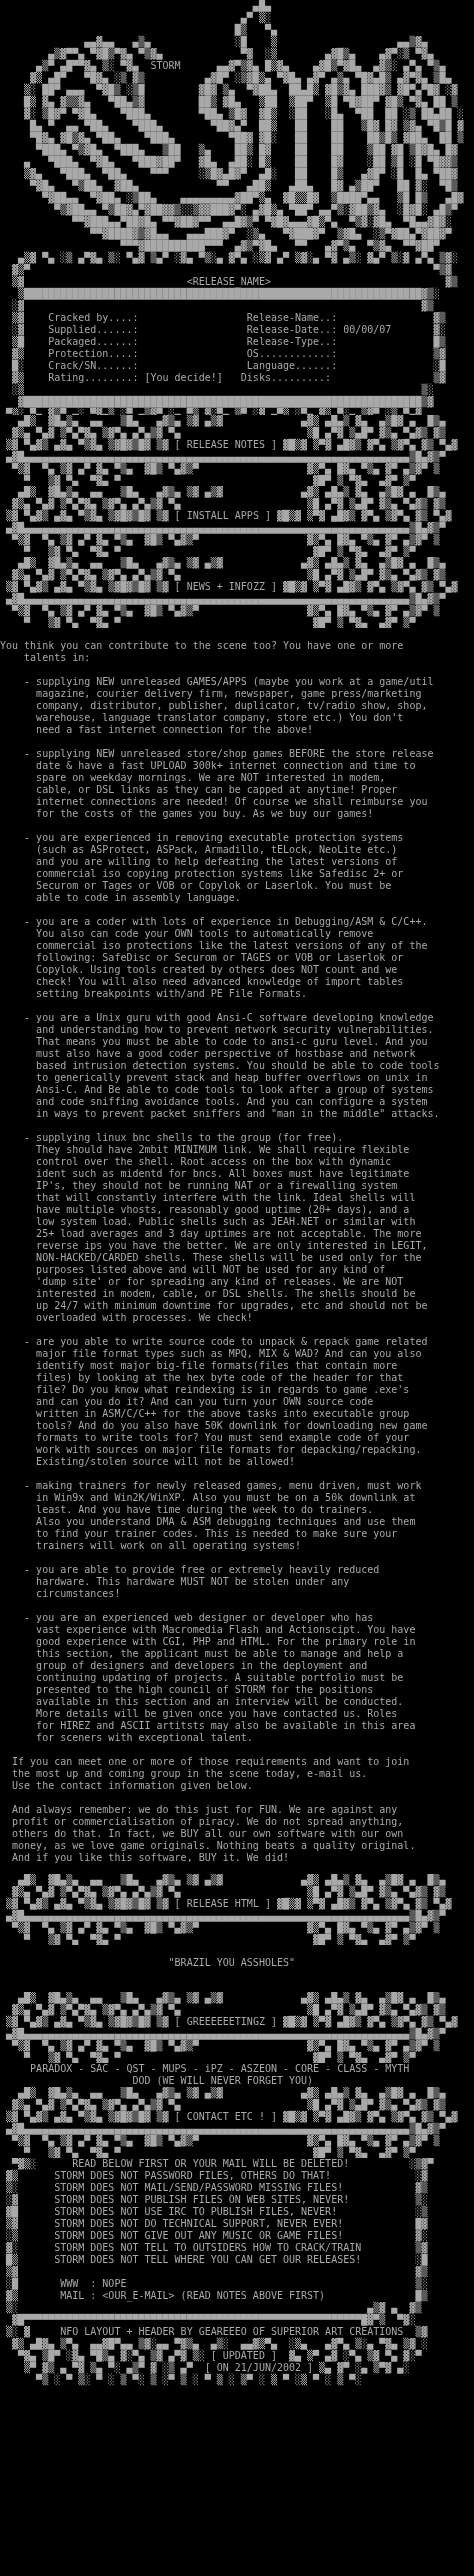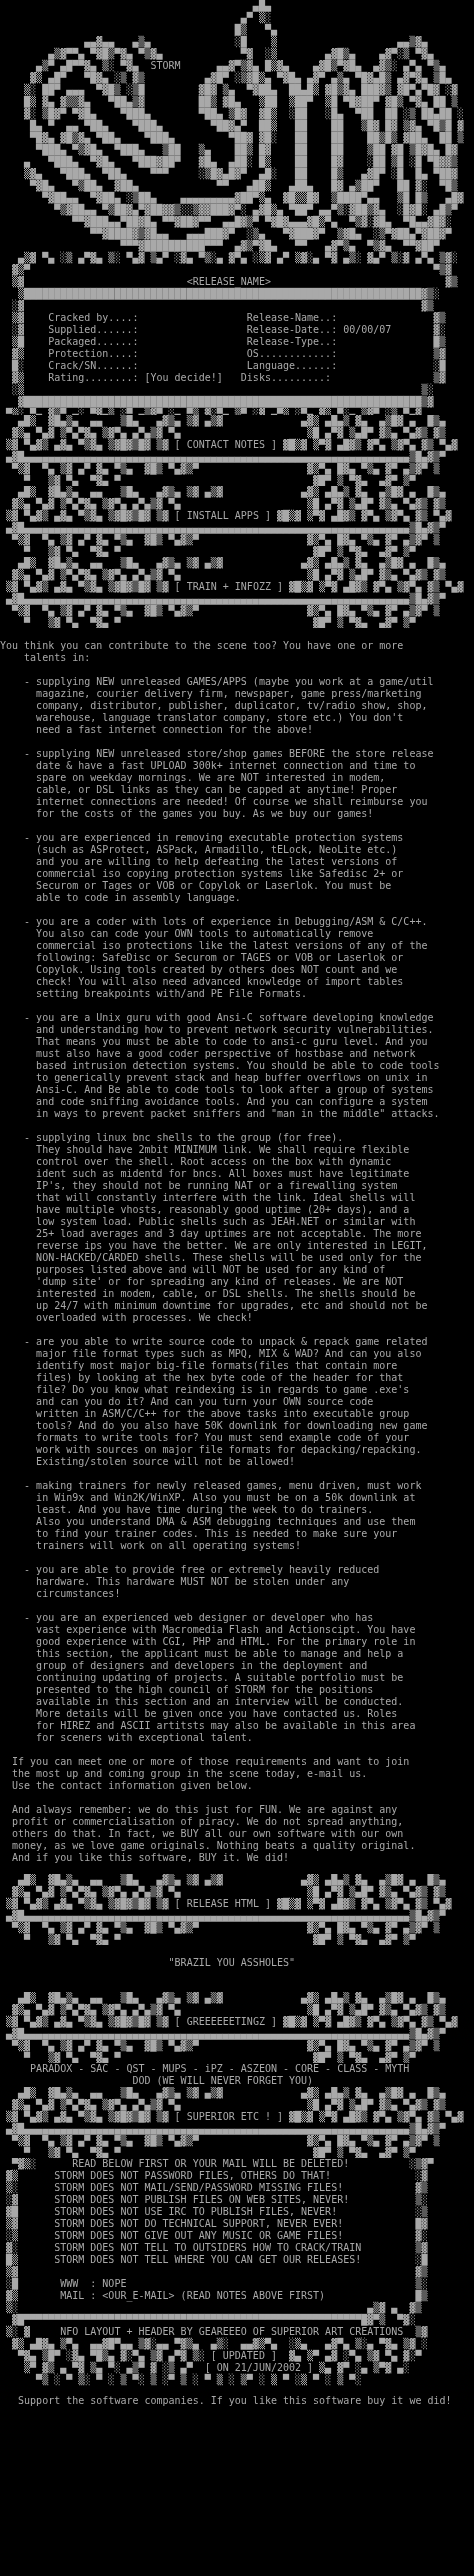--- a/index.html
+++ b/index.html
@@ -51,33 +51,33 @@
   ▒█    Packaged......:                  Release-Type..:                █▒
   ▓▒    Protection....:                  OS............:                ▒▓
   █░    Crack/SN......:                  Language......:                ░█
   ▓▒    Rating........: [You decide!]   Disks.........:                 ▒▓</span>
 <span>  ░▒                                                                  ▒░
    ▓██████████████████████████████████████████████████████████████████▒▓
  ▀▒░ ▀▄ ▓▒▀ ▄░ ▀▓▄▒ ░▀ ▄▒▓▀ ░▄ ▀▒ ▓░▀▄ ▒▀ ░▓ ▄▀▒ ░▀▄ ▓▒ ▀░▄ ▒▓▀ ░▒ ▀▄▓</span>
 </pre>
 <pre class="art h6"><span>   ▄█▒  ▓█▄▒▄  ▄▄   ▒█▄   ▄▓▒▄ ▒▓ ▄▒▓             ▄▓▒ ▄█▄▒ ▓▄  ▄▒█▓ ▄  █▒▄
   ▓▒▄ ▀▄▓ ▒▀▄▀▓▄ ▒▓▀▄ ▄▀▄▒▓ ▀▄                     ▒█ ▄▀▓ ▒▄█▀ ▓▒▄ ▀▄▓▒ ▓▒
- ▒▓ ▀▄▓▒ ▄▓▄ ▀▒▓▄ ▒▓█▓▒█▓ ▒▓ </span><span>[ CONTACT NOTES ]</span><span> ▓█▒▓ ▒▀▓ ▄█▓▒ ▓▀▄ ▒▓▀▄ ▓▒ ▀▄▓
+ ▒▓ ▀▄▓▒ ▄▓▄ ▀▒▓▄ ▒▓█▓▒█▓ ▒▓ </span><span>[ RELEASE NOTES ]</span><span> ▓█▒▓ ▒▀▓ ▄█▓▒ ▓▀▄ ▒▓▀▄ ▓▒ ▀▄▓
  ▄▓█▄▄▄▄▄▄▄▄▄▄▄▄▄▄▄▄▄▄▄▄▄▄▄▄▄▄▄▄▄▄▄▄▄▄▄▄▄▄▄▄▄▄▄▄▄▄▄▄▄▄▄▄▄▄▄▄▄▄▄▄▄▄▄▄▒█▄▓▒▀
   ▀▒▓  ▀▄ ▒▓ ▄▀ ▓▄ ▀▒▄  ▓█▒ ▀▄▓▒▀                  ▓▒▀▄ █▓▄ ▀▒▄ ▓▀ ▄▒▓▀ ▒
     ▀   ▒▓ ▀▄  ▀▓▄ ▀                                ▓█▀ ▒ ▀▓▄  ▄▓▀ ▒▀</span></pre>
 <pre class="art h6"><span>   ▄█▒  ▓█▄▒▄  ▄▄   ▒█▄   ▄▓▒▄ ▒▓ ▄▒▓             ▄▓▒ ▄█▄▒ ▓▄  ▄▒█▓ ▄  █▒▄
   ▓▒▄ ▀▄▓ ▒▀▄▀▓▄ ▒▓▀▄ ▄▀▄▒▓ ▀▄                     ▒█ ▄▀▓ ▒▄█▀ ▓▒▄ ▀▄▓▒ ▓▒
  ▒▓ ▀▄▓▒ ▄▓▄ ▀▒▓▄ ▒▓█▓▒█▓ ▒▓ </span><span>[ INSTALL APPS ]</span><span> ▓█▒▓ ▒▀▓ ▄█▓▒ ▓▀▄ ▒▓▀▄ ▓▒ ▀▄▓
  ▄▓█▄▄▄▄▄▄▄▄▄▄▄▄▄▄▄▄▄▄▄▄▄▄▄▄▄▄▄▄▄▄▄▄▄▄▄▄▄▄▄▄▄▄▄▄▄▄▄▄▄▄▄▄▄▄▄▄▄▄▄▄▄▄▄▄▒█▄▓▒▀
   ▀▒▓  ▀▄ ▒▓ ▄▀ ▓▄ ▀▒▄  ▓█▒ ▀▄▓▒▀                  ▓▒▀▄ █▓▄ ▀▒▄ ▓▀ ▄▒▓▀ ▒
     ▀   ▒▓ ▀▄  ▀▓▄ ▀                                ▓█▀ ▒ ▀▓▄  ▄▓▀ ▒▀</span></pre>
 <pre class="art h6"><span>   ▄█▒  ▓█▄▒▄  ▄▄   ▒█▄   ▄▓▒▄ ▒▓ ▄▒▓             ▄▓▒ ▄█▄▒ ▓▄  ▄▒█▓ ▄  █▒▄
   ▓▒▄ ▀▄▓ ▒▀▄▀▓▄ ▒▓▀▄ ▄▀▄▒▓ ▀▄                     ▒█ ▄▀▓ ▒▄█▀ ▓▒▄ ▀▄▓▒ ▓▒
- ▒▓ ▀▄▓▒ ▄▓▄ ▀▒▓▄ ▒▓█▓▒█▓ ▒▓ </span><span>[ TRAIN + INFOZZ ]</span><span> ▓█▒▓ ▒▀▓ ▄█▓▒ ▓▀▄ ▒▓▀▄ ▓▒ ▀▄▓
+ ▒▓ ▀▄▓▒ ▄▓▄ ▀▒▓▄ ▒▓█▓▒█▓ ▒▓ </span><span>[ NEWS + INFOZZ ]</span><span> ▓█▒▓ ▒▀▓ ▄█▓▒ ▓▀▄ ▒▓▀▄ ▓▒ ▀▄▓
  ▄▓█▄▄▄▄▄▄▄▄▄▄▄▄▄▄▄▄▄▄▄▄▄▄▄▄▄▄▄▄▄▄▄▄▄▄▄▄▄▄▄▄▄▄▄▄▄▄▄▄▄▄▄▄▄▄▄▄▄▄▄▄▄▄▄▄▒█▄▓▒▀
   ▀▒▓  ▀▄ ▒▓ ▄▀ ▓▄ ▀▒▄  ▓█▒ ▀▄▓▒▀                  ▓▒▀▄ █▓▄ ▀▒▄ ▓▀ ▄▒▓▀ ▒
     ▀   ▒▓ ▀▄  ▀▓▄ ▀                                ▓█▀ ▒ ▀▓▄  ▄▓▀ ▒▀</span></pre>
 <pre class="txt h105"><span>
 You think you can contribute to the scene too? You have one or more
     talents in:
 
     - supplying NEW unreleased GAMES/APPS (maybe you work at a game/util
       magazine, courier delivery firm, newspaper, game press/marketing
       company, distributor, publisher, duplicator, tv/radio show, shop,
@@ -192,21 +192,21 @@
 <pre class="art h6"><span>   ▄█▒  ▓█▄▒▄  ▄▄   ▒█▄   ▄▓▒▄ ▒▓ ▄▒▓             ▄▓▒ ▄█▄▒ ▓▄  ▄▒█▓ ▄  █▒▄
   ▓▒▄ ▀▄▓ ▒▀▄▀▓▄ ▒▓▀▄ ▄▀▄▒▓ ▀▄                     ▒█ ▄▀▓ ▒▄█▀ ▓▒▄ ▀▄▓▒ ▓▒
  ▒▓ ▀▄▓▒ ▄▓▄ ▀▒▓▄ ▒▓█▓▒█▓ ▒▓ </span><span>[ GREEEEEETINGZ ]</span><span> ▓█▒▓ ▒▀▓ ▄█▓▒ ▓▀▄ ▒▓▀▄ ▓▒ ▀▄▓
  ▄▓█▄▄▄▄▄▄▄▄▄▄▄▄▄▄▄▄▄▄▄▄▄▄▄▄▄▄▄▄▄▄▄▄▄▄▄▄▄▄▄▄▄▄▄▄▄▄▄▄▄▄▄▄▄▄▄▄▄▄▄▄▄▄▄▄▒█▄▓▒▀
   ▀▒▓  ▀▄ ▒▓ ▄▀ ▓▄ ▀▒▄  ▓█▒ ▀▄▓▒▀                  ▓▒▀▄ █▓▄ ▀▒▄ ▓▀ ▄▒▓▀ ▒
     ▀   ▒▓ ▀▄  ▀▓▄ ▀                                ▓█▀ ▒ ▀▓▄  ▄▓▀ ▒▀</span></pre>
 <pre class="txt h2"><span>     PARADOX - SAC - QST - MUPS - iPZ - ASZEON - CORE - CLASS - MYTH
                       DOD (WE WILL NEVER FORGET YOU)</span></pre>
 <pre class="art h6"><span>   ▄█▒  ▓█▄▒▄  ▄▄   ▒█▄   ▄▓▒▄ ▒▓ ▄▒▓             ▄▓▒ ▄█▄▒ ▓▄  ▄▒█▓ ▄  █▒▄
   ▓▒▄ ▀▄▓ ▒▀▄▀▓▄ ▒▓▀▄ ▄▀▄▒▓ ▀▄                     ▒█ ▄▀▓ ▒▄█▀ ▓▒▄ ▀▄▓▒ ▓▒
- ▒▓ ▀▄▓▒ ▄▓▄ ▀▒▓▄ ▒▓█▓▒█▓ ▒▓ </span><span>[ SUPERIOR ETC ! ]</span><span> ▓█▒▓ ▒▀▓ ▄█▓▒ ▓▀▄ ▒▓▀▄ ▓▒ ▀▄▓
+ ▒▓ ▀▄▓▒ ▄▓▄ ▀▒▓▄ ▒▓█▓▒█▓ ▒▓ </span><span>[ CONTACT ETC ! ]</span><span> ▓█▒▓ ▒▀▓ ▄█▓▒ ▓▀▄ ▒▓▀▄ ▓▒ ▀▄▓
  ▄▓█▄▄▄▄▄▄▄▄▄▄▄▄▄▄▄▄▄▄▄▄▄▄▄▄▄▄▄▄▄▄▄▄▄▄▄▄▄▄▄▄▄▄▄▄▄▄▄▄▄▄▄▄▄▄▄▄▄▄▄▄▄▄▄▄▒█▄▓▒▀
   ▀▒▓  ▀▄ ▒▓ ▄▀ ▓▄ ▀▒▄  ▓█▒ ▀▄▓▒▀                  ▓▒▀▄ █▓▄ ▀▒▄ ▓▀ ▄▒▓▀ ▒
     ▀   ▒▓ ▀▄  ▀▓▄ ▀                                ▓█▀ ▒ ▀▓▄  ▄▓▀ ▒▀</span></pre>
 <pre class="txt h20"><span>  ▀▓▒░      READ BELOW FIRST OR YOUR MAIL WILL BE DELETED!          ░▒▓▀
  ▓▒      STORM DOES NOT PASSWORD FILES, OTHERS DO THAT!              ░▓
  ▒░      STORM DOES NOT MAIL/SEND/PASSWORD MISSING FILES!            ▓▒
  ░▓      STORM DOES NOT PUBLISH FILES ON WEB SITES, NEVER!           ▒░
  ▓█      STORM DOES NOT USE IRC TO PUBLISH FILES, NEVER!             ░▒
  ▒▓      STORM DOES NOT DO TECHNICAL SUPPORT, NEVER EVER!            █▓
  ░▒      STORM DOES NOT GIVE OUT ANY MUSIC OR GAME FILES!            ▓░
@@ -216,15 +216,14 @@
  ░█       WWW  : NOPE                                                ▒░
  ▓▒       MAIL : &lt;OUR_E-MAIL&gt; (READ NOTES ABOVE FIRST)               █▒
  ▒░                                                          ▄▒▓ ▄  ▓▒
   ▓█▀▀▀▀▀▀▀▀▀▀▀▀▀▀▀▀▀▀▀▀▀▀▀▀▀▀▀▀▀▀▀▀▀▀▀▀▀▀▀▀▀▀▀▀▀▀▀▀▀▀▀▀▀▀▀▀█▓▀▒  ▀▓░
  ▒░ ▓     NFO LAYOUT + HEADER BY GEAREEEO OF SUPERIOR ART CREATIONS  ▒▓
   ▓▒ ▄█▓▄ ▒▀▄  ▄▄▓█▀▄▄ ▒▓░▄▄ ▀▓▒▄  ▄▒░  ▄▄▓▒▀▄  ░▒▄   ▄▓▀▄ ▒░▄ ▀▓▄ ▒▓ ░
    ▀▓▄ ▒█▀ ░▓▄ ▀█▒▄ ▓░▀▄ ▒▓ ▄▀▓ ▒░ [ UPDATED ]  ▓▄ ▒▀ ▄▓ ░▀▄ ▒▓ ▀▄ ▓░▀
     ▒▀ ▓▒ ▄ ▀▓ ▒▄ ▀░ ▄▒▀ ▓ ░▒ ▄▀  [ ON 21/JUN/2002 ] ▒▄ ▓▀ ░▄ ▒▀▓ ▄░
       ▀▒ ░ ▀ ▒░ ▀ ░ ▒ ▀░ ▒ ░▀ ▒ ░ ▀ ▒ ░ ▒▀ ░ ▒ ▀ ░▒ ▀ ░ ▒ ▀░
 </span></pre>
-<pre class="txt h1"><span>   Support the software companies. If you like this software buy it we did!</span></pre>
 </div>
 
 
 </body></html>

